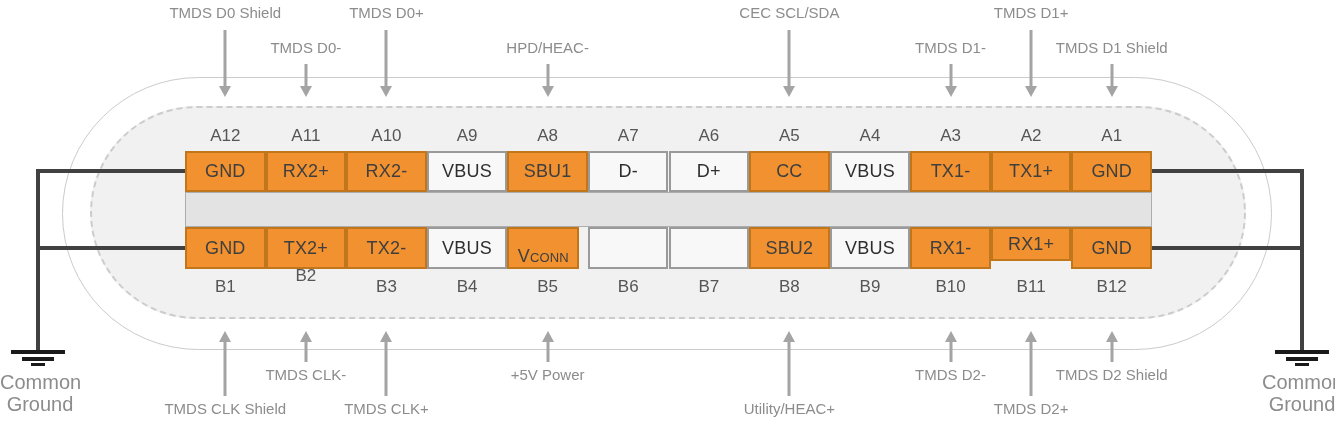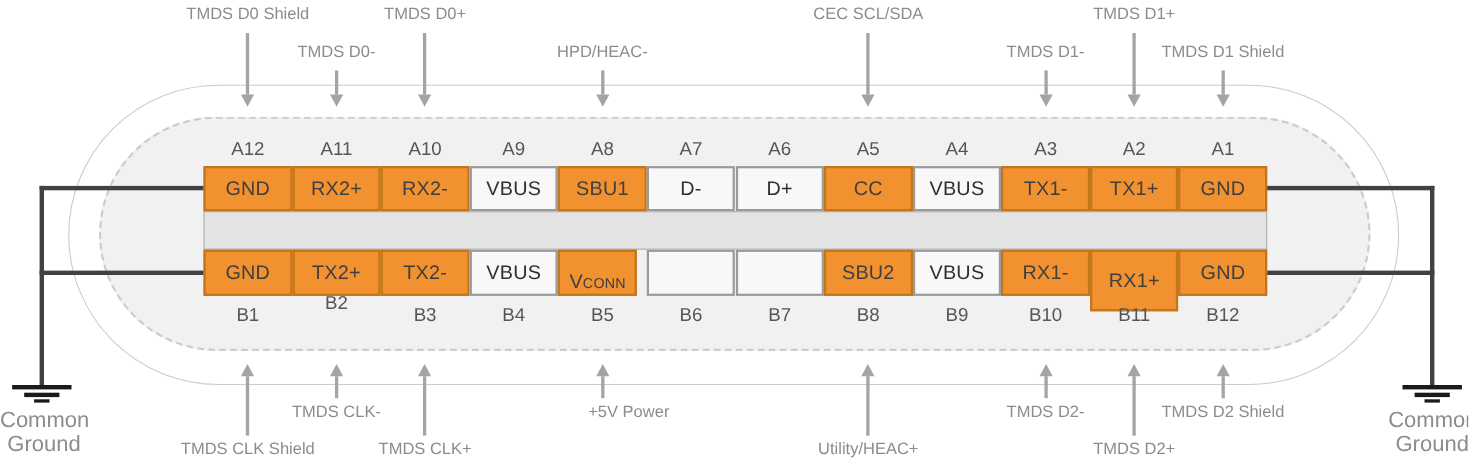--- a/index.html
+++ b/index.html
@@ -165,21 +165,21 @@
       </div>
       <div class="pin-id" style="left: 749.08px; top: 277px; width: 80.58px; height: 20px;">B8</div>
       <div class="pin-cell plain" style="left: 829.67px; top: 227px; width: 80.58px; height: 42px;">
         <span>VBUS</span>
       </div>
       <div class="pin-id" style="left: 829.67px; top: 277px; width: 80.58px; height: 20px;">B9</div>
       <div class="pin-cell highlight" style="left: 910.25px; top: 227px; width: 80.58px; height: 42px;">
         <span>RX1-</span>
       </div>
       <div class="pin-id" style="left: 910.25px; top: 277px; width: 80.58px; height: 20px;">B10</div>
-      <div class="pin-cell highlight" style="left: 990.83px; top: 227px; width: 80.58px; height: 56px;">
+      <div class="pin-cell highlight" style="left: 990.83px; top: 227px; width: 80.58px; height: 34px;">
         <span>RX1+</span>
       </div>
       <div class="pin-id" style="left: 990.83px; top: 277px; width: 80.58px; height: 20px;">B11</div>
       <div class="pin-cell highlight" style="left: 1071.42px; top: 227px; width: 80.58px; height: 42px;">
         <span>GND</span>
       </div>
       <div class="pin-id" style="left: 1071.42px; top: 277px; width: 80.58px; height: 20px;">B12</div>
     </div>
   <div id="annos">
       <div class="anno-label" style="left: 225.292px; top: 4px;">TMDS D0 Shield</div>
@@ -208,21 +208,21 @@
       <div class="head-down" style="left: 1111.71px; top: 86px;"></div>
       <div class="anno-label" style="left: 225.292px; top: 400px;">TMDS CLK Shield</div>
       <div class="head-up" style="left: 225.292px; top: 331px;"></div>
       <div class="shaft" style="left: 225.292px; top: 342px; height: 54px;"></div>
       <div class="anno-label" style="left: 305.875px; top: 366px;">TMDS CLK-</div>
       <div class="head-up" style="left: 305.875px; top: 331px;"></div>
       <div class="shaft" style="left: 305.875px; top: 342px; height: 20px;"></div>
       <div class="anno-label" style="left: 386.458px; top: 400px;">TMDS CLK+</div>
       <div class="head-up" style="left: 386.458px; top: 331px;"></div>
       <div class="shaft" style="left: 386.458px; top: 342px; height: 54px;"></div>
-      <div class="anno-label" style="left: 547.625px; top: 366px; margin-left: 24px;">+5V Power</div>
+      <div class="anno-label" style="left: 547.625px; top: 366px;">+5V Power</div>
       <div class="head-up" style="left: 547.625px; top: 331px;"></div>
       <div class="shaft" style="left: 547.625px; top: 342px; height: 20px;"></div>
       <div class="anno-label" style="left: 789.375px; top: 400px;">Utility/HEAC+</div>
       <div class="head-up" style="left: 789.375px; top: 331px;"></div>
       <div class="shaft" style="left: 789.375px; top: 342px; height: 54px;"></div>
       <div class="anno-label" style="left: 950.542px; top: 366px;">TMDS D2-</div>
       <div class="head-up" style="left: 950.542px; top: 331px;"></div>
       <div class="shaft" style="left: 950.542px; top: 342px; height: 20px;"></div>
       <div class="anno-label" style="left: 1031.12px; top: 400px;">TMDS D2+</div>
       <div class="head-up" style="left: 1031.12px; top: 331px;"></div>

